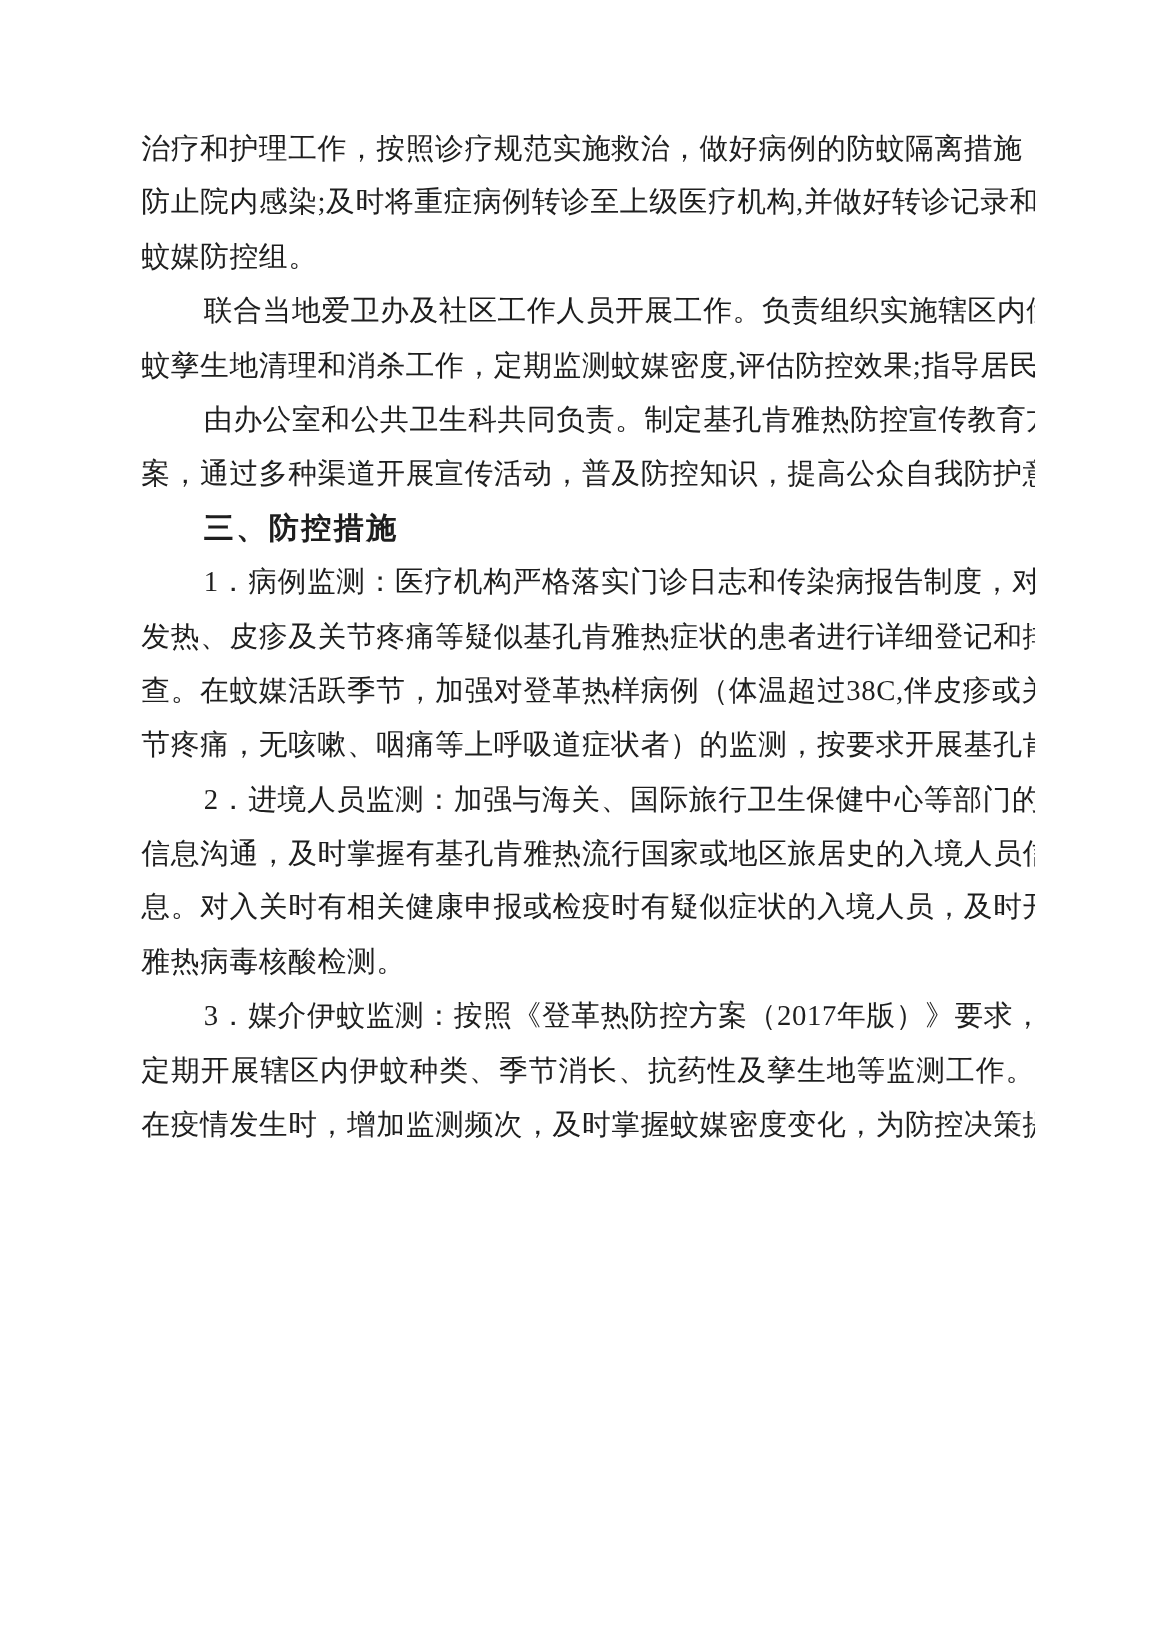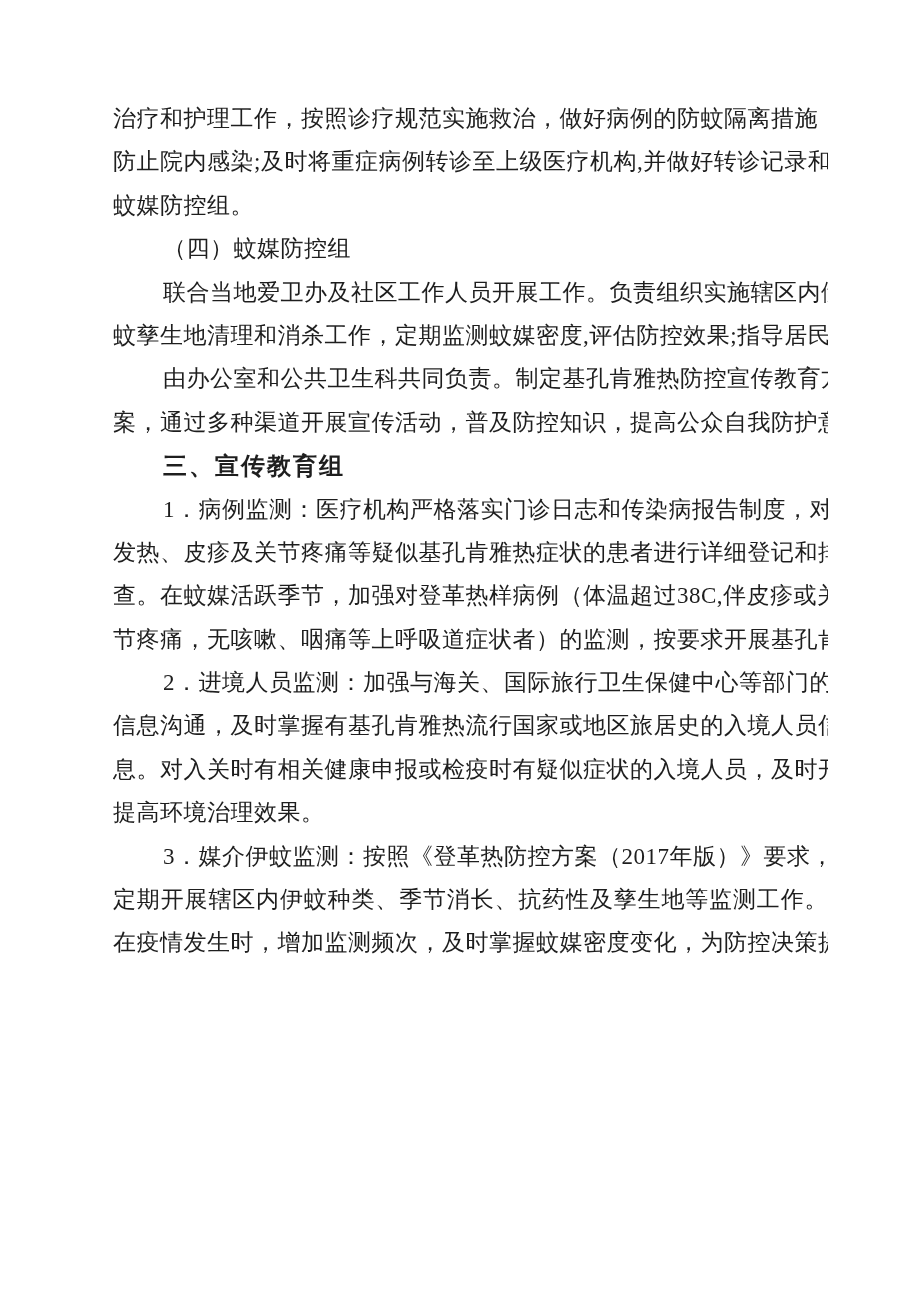--- a/index.html
+++ b/index.html
@@ -131,21 +131,20 @@
         <span>并</span>
         <span>做</span>
         <span>好</span>
         <span>转</span>
         <span>诊</span>
         <span>记</span>
         <span>录</span>
         <span>和</span>
       </div>
       <div class="line body">蚊媒防控组。</div>
-      <div class="line h3 indent">（四）蚊媒防控组</div>
       <div class="line body indent justify">
         <span>联</span>
         <span>合</span>
         <span>当</span>
         <span>地</span>
         <span>爱</span>
         <span>卫</span>
         <span>办</span>
         <span>及</span>
         <span>社</span>
@@ -261,21 +260,21 @@
         <span>提</span>
         <span>高</span>
         <span>公</span>
         <span>众</span>
         <span>自</span>
         <span>我</span>
         <span>防</span>
         <span>护</span>
         <span>意</span>
       </div>
-      <div class="line h1 indent">三、宣传教育组</div>
+      <div class="line h1 indent">三、防控措施</div>
       <div class="line body indent justify">
         <span>1</span>
         <span>．</span>
         <span>病</span>
         <span>例</span>
         <span>监</span>
         <span>测</span>
         <span>：</span>
         <span>医</span>
         <span>疗</span>
@@ -488,21 +487,21 @@
         <span>的</span>
         <span>入</span>
         <span>境</span>
         <span>人</span>
         <span>员</span>
         <span>，</span>
         <span>及</span>
         <span>时</span>
         <span>开</span>
       </div>
-      <div class="line body">提高环境治理效果。</div>
+      <div class="line body">雅热病毒核酸检测。</div>
       <div class="line body indent justify">
         <span>3</span>
         <span>．</span>
         <span>媒</span>
         <span>介</span>
         <span>伊</span>
         <span>蚊</span>
         <span>监</span>
         <span>测</span>
         <span>：</span>

